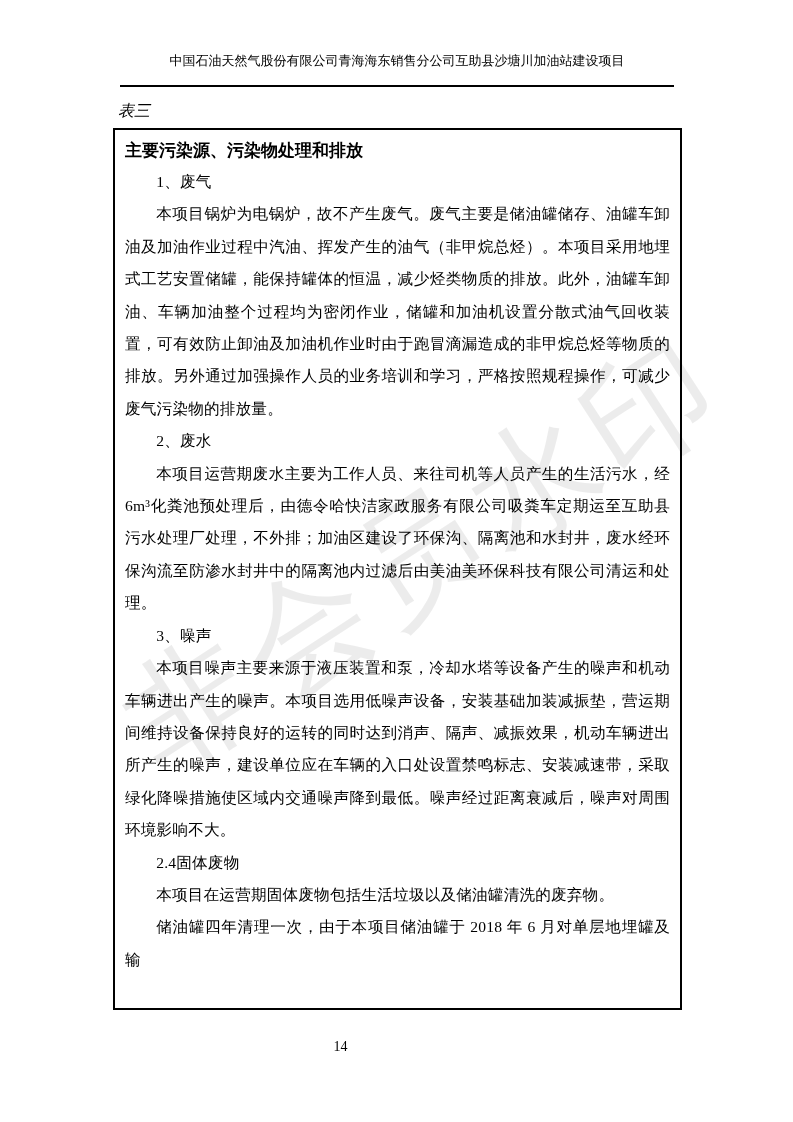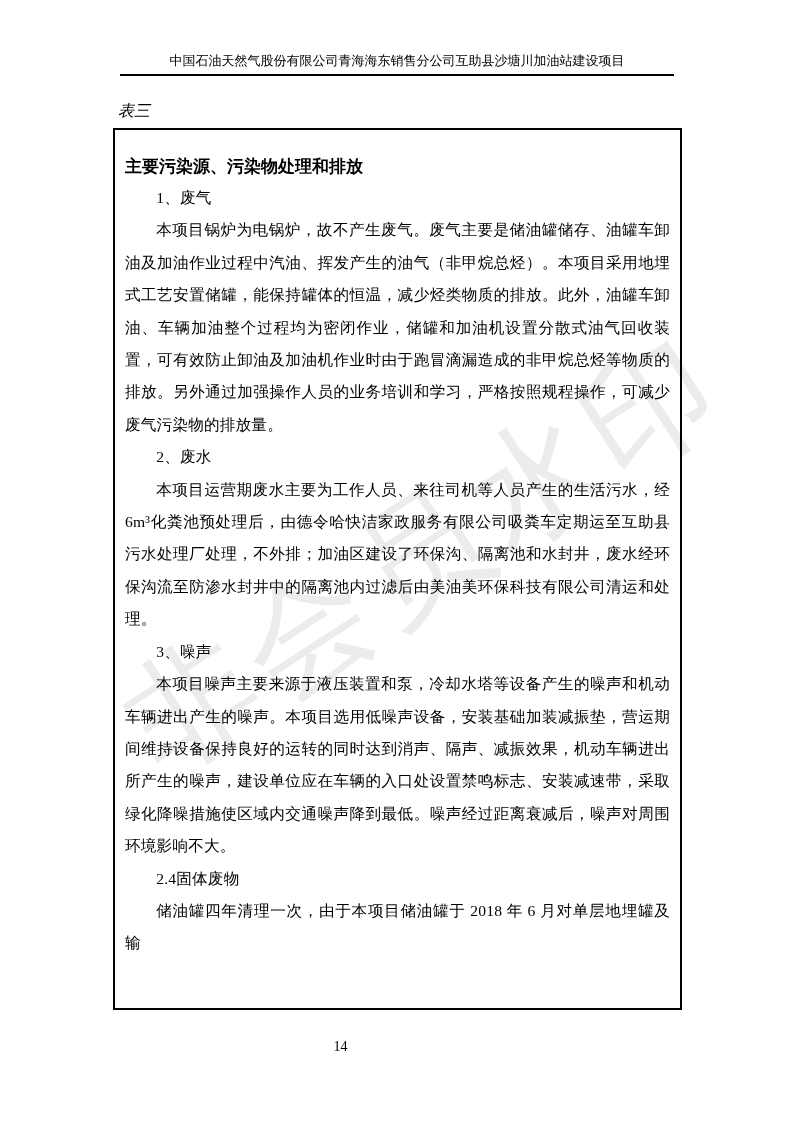--- a/index.html
+++ b/index.html
@@ -16,21 +16,21 @@
 
   
   .doc-header {
     position: absolute;
     top: 52px;
     left: 120px;
     width: 554px;
     text-align: center;
     font-size: 13px;
     line-height: 17px;
-    padding-bottom: 5px;
+    padding-bottom: 16px;
     border-bottom: 2px solid #000;
     z-index: 2;
   }
 
   
   .table-label {
     position: absolute;
     top: 101px;
     left: 118px;
     font-size: 16px;
@@ -39,21 +39,21 @@
   }
 
   
   .doc-table {
     position: absolute;
     top: 128px;
     left: 113px;
     width: 569px;
     height: 882px;
     border: 2px solid #000;
-    padding: 22px 10px 0 10px;
+    padding: 6px 10px 0 10px;
     z-index: 2;
     background: transparent;
   }
   .table-title {
     font-weight: bold;
     font-size: 17px;
     line-height: 30px;
   }
   .doc-table p {
     font-size: 15.6px;
@@ -118,20 +118,21 @@
       <p>本项目运营期废水主要为工作人员、来往司机等人员产生的生活污水，经6m³化粪池预处理后，由德令哈快洁家政服务有限公司吸粪车定期运至互助县污水处理厂处理，不外排；加油区建设了环保沟、隔离池和水封井，废水经环保沟流至防渗水封井中的隔离池内过滤后由美油美环保科技有限公司清运和处理。</p>
     </div>
 
     <div>
       <p>3、噪声</p>
       <p>本项目噪声主要来源于液压装置和泵，冷却水塔等设备产生的噪声和机动车辆进出产生的噪声。本项目选用低噪声设备，安装基础加装减振垫，营运期间维持设备保持良好的运转的同时达到消声、隔声、减振效果，机动车辆进出所产生的噪声，建设单位应在车辆的入口处设置禁鸣标志、安装减速带，采取绿化降噪措施使区域内交通噪声降到最低。噪声经过距离衰减后，噪声对周围环境影响不大。</p>
     </div>
 
     <div>
       <p>2.4固体废物</p>
+      <p>本项目在运营期固体废物包括生活垃圾以及储油罐清洗的废弃物。</p>
       <p>储油罐四年清理一次，由于本项目储油罐于 2018 年 6 月对单层地埋罐及输</p>
     </div>
 
   </div>
 
   <div class="doc-footer">14</div>
 
 </div>
 
 </body></html>

